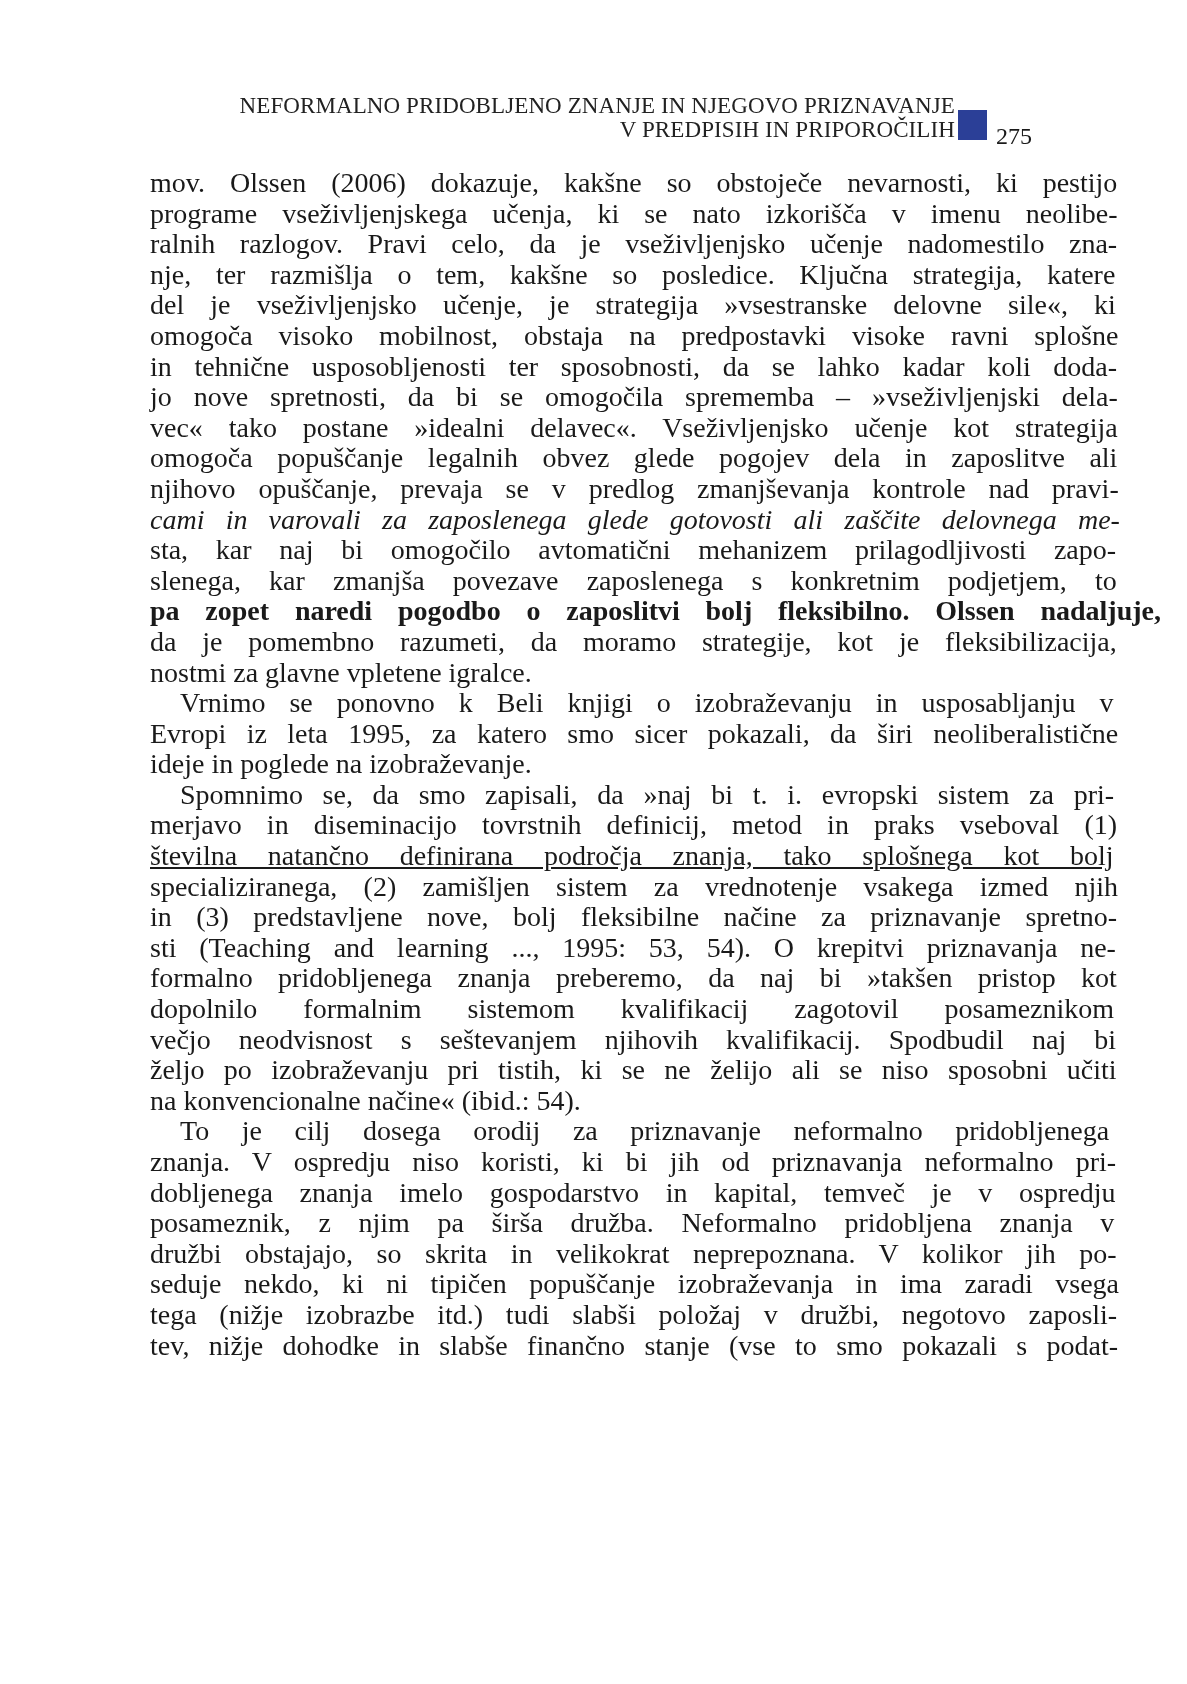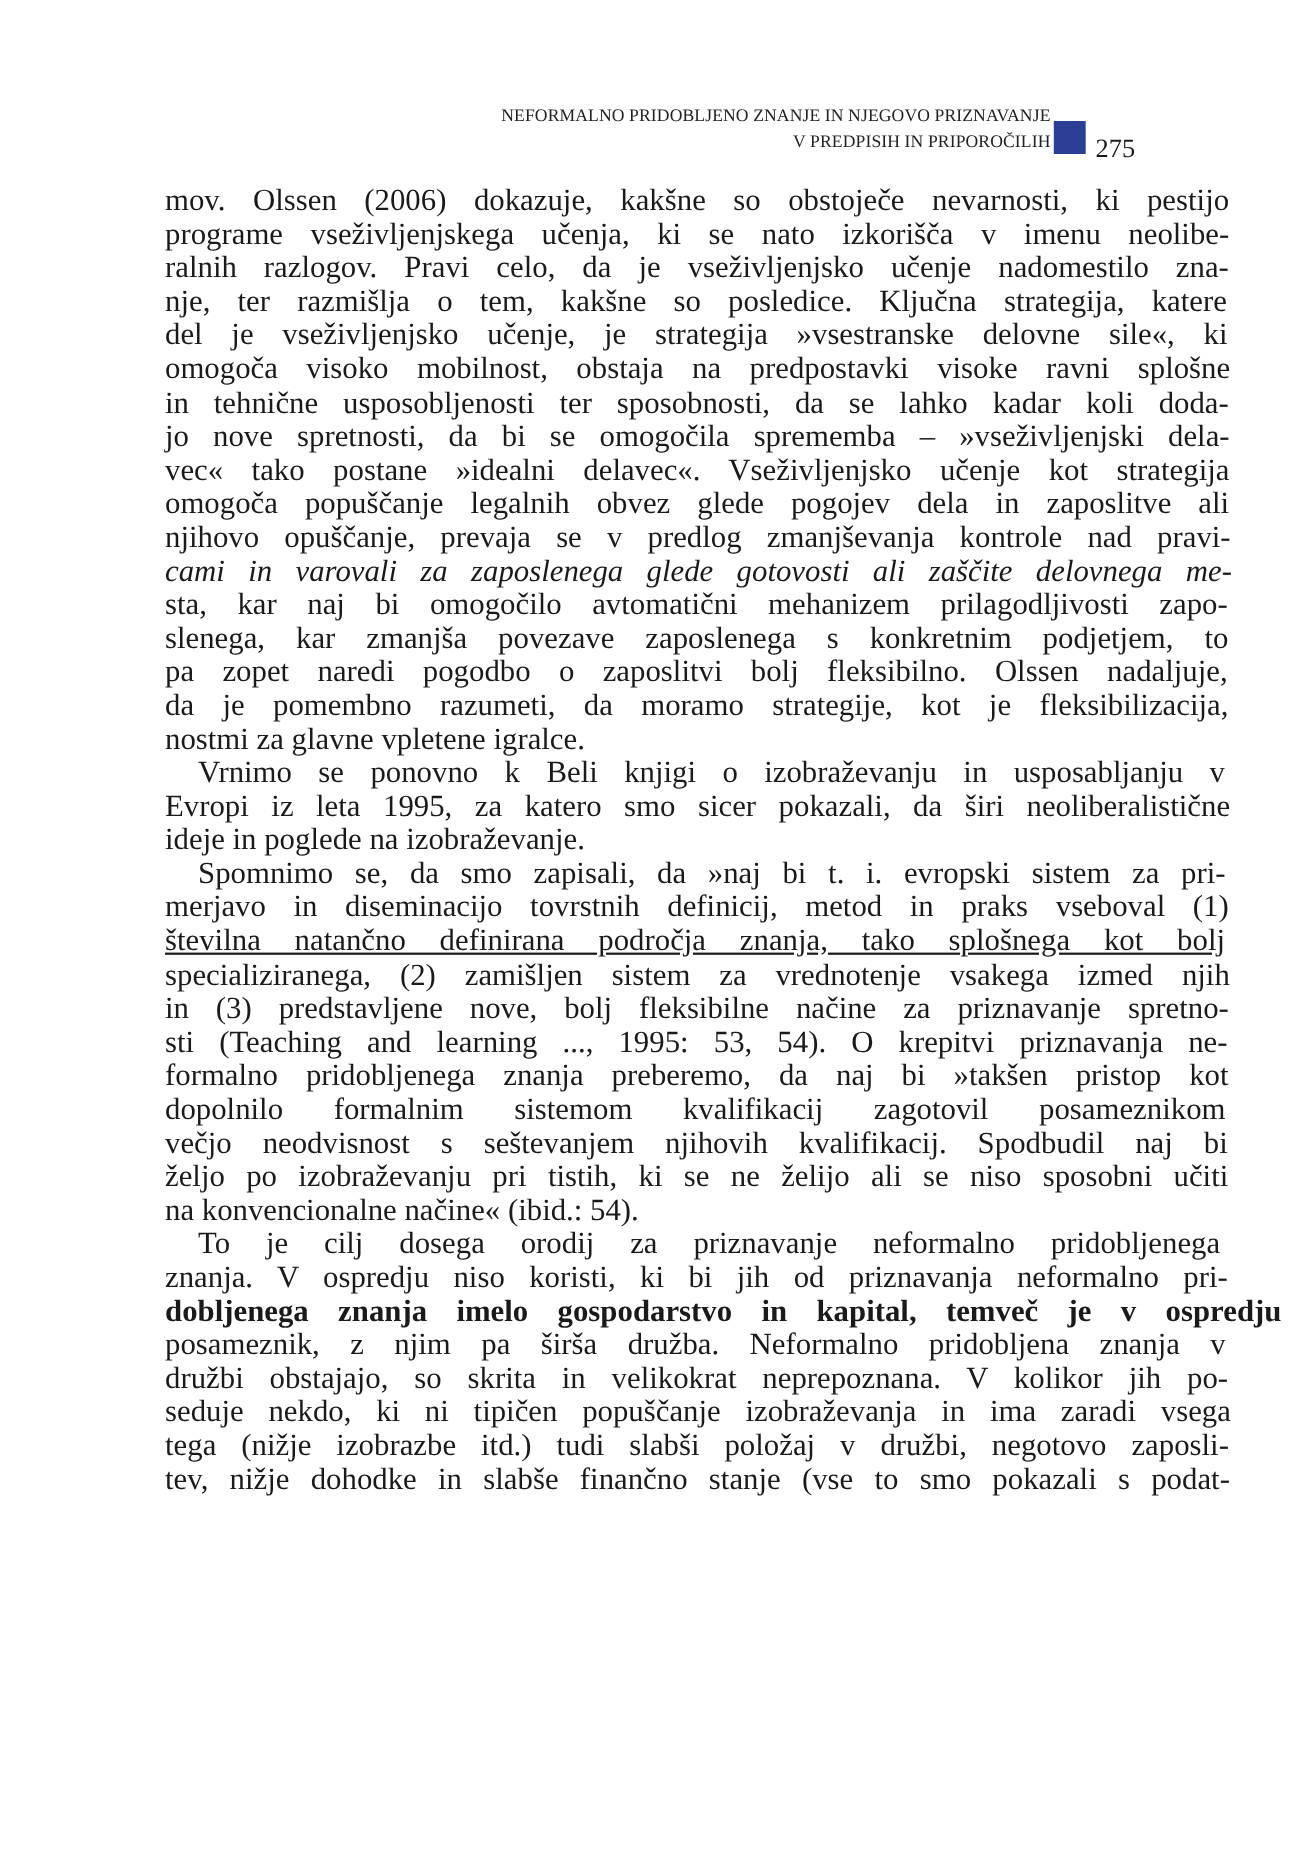--- a/index.html
+++ b/index.html
@@ -13,21 +13,21 @@
       position: relative;
       overflow: hidden;
       color: #1a1a1a;
       font-family: "Liberation Serif", "DejaVu Serif", serif;
     }
     .running-head {
       position: absolute;
       top: 94px;
       right: 232px;
       text-align: right;
-      font-size: 16px;
+      font-size: 23px;
       line-height: 24px;
       letter-spacing: 0.1px;
       color: #222;
     }
     .running-head .line {
       display: block;
       white-space: nowrap;
     }
     .accent-square {
       position: absolute;
@@ -91,21 +91,21 @@
       <span class="ln" style="display: block; word-spacing: 19.1111px;">del je vseživljenjsko učenje, je strategija »vsestranske delovne sile«, ki</span>
       <span class="ln" style="display: block; word-spacing: 18.875px;">omogoča visoko mobilnost, obstaja na predpostavki visoke ravni splošne</span>
       <span class="ln" style="display: block; word-spacing: 15.6px;">in tehnične usposobljenosti ter sposobnosti, da se lahko kadar koli doda-</span>
       <span class="ln" style="display: block; word-spacing: 14.9px;">jo nove spretnosti, da bi se omogočila sprememba – »vseživljenjski dela-</span>
       <span class="ln" style="display: block; word-spacing: 18.875px;">vec« tako postane »idealni delavec«. Vseživljenjsko učenje kot strategija</span>
       <span class="ln" style="display: block; word-spacing: 17.5556px;">omogoča popuščanje legalnih obvez glede pogojev dela in zaposlitve ali</span>
       <span class="ln" style="display: block; word-spacing: 15.8889px;">njihovo opuščanje, prevaja se v predlog zmanjševanja kontrole nad pravi-</span>
       <span class="ln" style="display: block; word-spacing: 14.2px; font-style: italic;">cami in varovali za zaposlenega glede gotovosti ali zaščite delovnega me-</span>
       <span class="ln" style="display: block; word-spacing: 20.75px;">sta, kar naj bi omogočilo avtomatični mehanizem prilagodljivosti zapo-</span>
       <span class="ln" style="display: block; word-spacing: 21.125px;">slenega, kar zmanjša povezave zaposlenega s konkretnim podjetjem, to</span>
-      <span class="ln" style="display: block; word-spacing: 18.7778px;">pa zopet naredi pogodbo o zaposlitvi bolj fleksibilno. Olssen nadaljuje,</span>
+      <span class="ln" style="display: block; word-spacing: 18.7778px; font-weight: bold;">pa zopet naredi pogodbo o zaposlitvi bolj fleksibilno. Olssen nadaljuje,</span>
       <span class="ln" style="display: block; word-spacing: 18.7778px;">da je pomembno razumeti, da moramo strategije, kot je fleksibilizacija,</span>
       <span class="ln last" style="display: block;">nostmi za glavne vpletene igralce.</span>
     </p>
     <p class="indent">
       <span class="ln first" style="display: block; word-spacing: 17px;">Vrnimo se ponovno k Beli knjigi o izobraževanju in usposabljanju v</span>
       <span class="ln" style="display: block; word-spacing: 13.4545px;">Evropi iz leta 1995, za katero smo sicer pokazali, da širi neoliberalistične</span>
       <span class="ln last" style="display: block;">ideje in poglede na izobraževanje.</span>
     </p>
     <p class="indent">
       <span class="ln first" style="display: block; word-spacing: 12.6923px;">Spomnimo se, da smo zapisali, da »naj bi t. i. evropski sistem za pri-</span>
@@ -116,20 +116,20 @@
       <span class="ln" style="display: block; word-spacing: 15.8182px;">sti (Teaching and learning ..., 1995: 53, 54). O krepitvi priznavanja ne-</span>
       <span class="ln" style="display: block; word-spacing: 18.4444px;">formalno pridobljenega znanja preberemo, da naj bi »takšen pristop kot</span>
       <span class="ln" style="display: block; word-spacing: 39px;">dopolnilo formalnim sistemom kvalifikacij zagotovil posameznikom</span>
       <span class="ln" style="display: block; word-spacing: 21.125px;">večjo neodvisnost s seštevanjem njihovih kvalifikacij. Spodbudil naj bi</span>
       <span class="ln" style="display: block; word-spacing: 12.3846px;">željo po izobraževanju pri tistih, ki se ne želijo ali se niso sposobni učiti</span>
       <span class="ln last" style="display: block;">na konvencionalne načine« (ibid.: 54).</span>
     </p>
     <p class="indent">
       <span class="ln first" style="display: block; word-spacing: 25.625px;">To je cilj dosega orodij za priznavanje neformalno pridobljenega</span>
       <span class="ln" style="display: block; word-spacing: 15.1818px;">znanja. V ospredju niso koristi, ki bi jih od priznavanja neformalno pri-</span>
-      <span class="ln" style="display: block; word-spacing: 19.6667px; font-weight: bold;">dobljenega znanja imelo gospodarstvo in kapital, temveč je v ospredju</span>
+      <span class="ln" style="display: block; word-spacing: 19.6667px;">dobljenega znanja imelo gospodarstvo in kapital, temveč je v ospredju</span>
       <span class="ln" style="display: block; word-spacing: 20.6667px;">posameznik, z njim pa širša družba. Neformalno pridobljena znanja v</span>
       <span class="ln" style="display: block; word-spacing: 16.5px;">družbi obstajajo, so skrita in velikokrat neprepoznana. V kolikor jih po-</span>
       <span class="ln" style="display: block; word-spacing: 15.5px;">seduje nekdo, ki ni tipičen popuščanje izobraževanja in ima zaradi vsega</span>
       <span class="ln" style="display: block; word-spacing: 15.7px;">tega (nižje izobrazbe itd.) tudi slabši položaj v družbi, negotovo zaposli-</span>
       <span class="ln" style="display: block; word-spacing: 12.3333px;">tev, nižje dohodke in slabše finančno stanje (vse to smo pokazali s podat-</span>
     </p>
   </div>
 
 </body></html>

